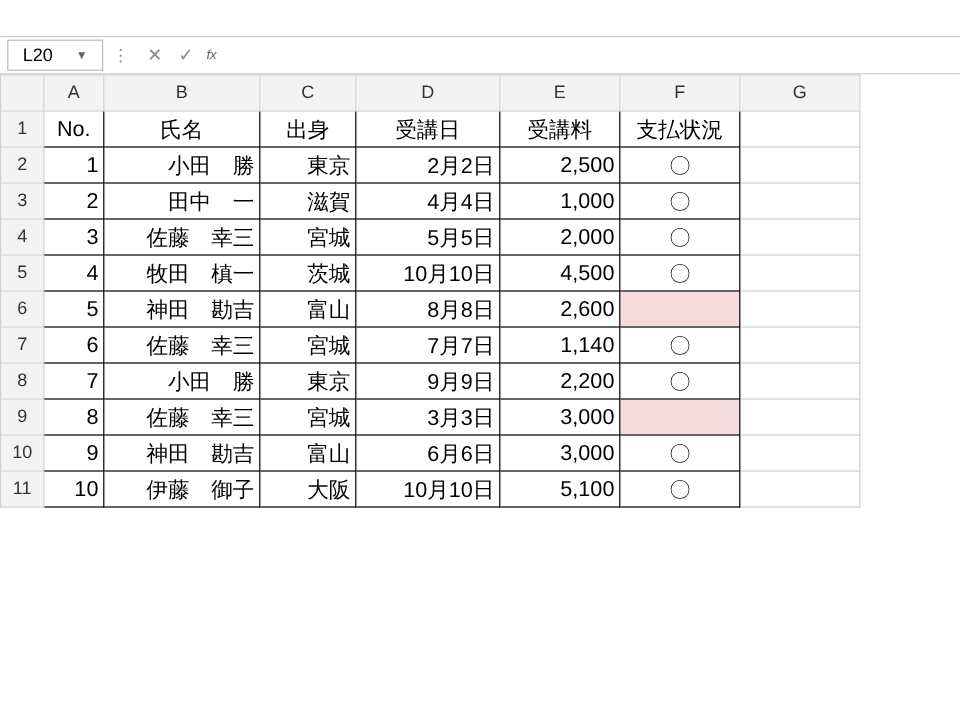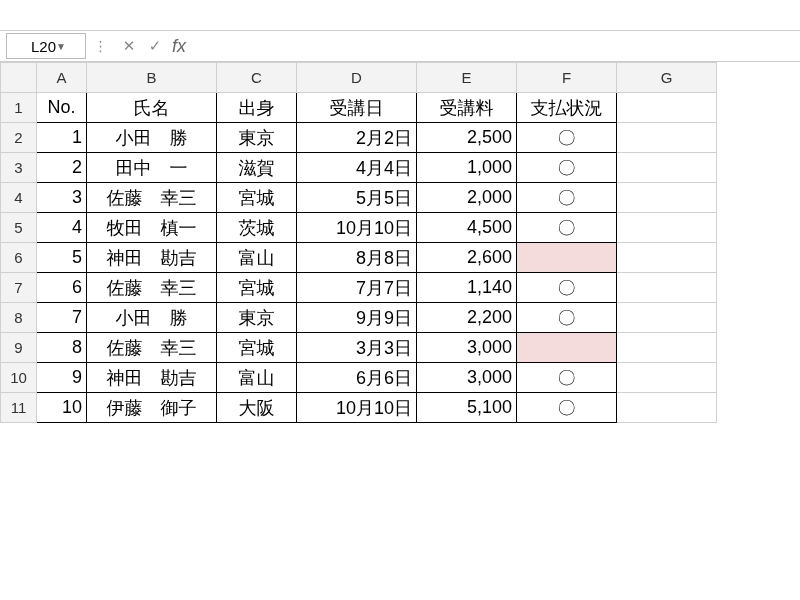--- a/index.html
+++ b/index.html
@@ -30,21 +30,21 @@
     border-bottom: 1px solid #ccc;
     background: #fff;
   }
   .namebox {
     width: 80px;
     height: 26px;
     margin-left: 6px;
     border: 1px solid #bbb;
     background: #fff;
     font-size: 15px;
-    padding: 2px 24px;
+    padding: 2px 12px;
     display: flex;
     align-items: center;
     justify-content: space-between;
   }
   .namebox .dd {
     font-size: 10px;
     color: #666;
   }
   .dots {
     width: 30px;
@@ -55,21 +55,21 @@
   }
   .fxbtn {
     width: 26px;
     text-align: center;
     color: #888;
     font-size: 15px;
   }
   .fxlabel {
     font-style: italic;
     color: #666;
-    font-size: 18px;
+    font-size: 11px;
     margin: 0 4px;
   }
   .formula-input {
     flex: 1;
     height: 26px;
     border: none;
     outline: none;
     font-size: 15px;
     padding: 0 6px;
   }
@@ -108,21 +108,21 @@
   .cB { width: 130px; }
   .cC { width: 80px; }
   .cD { width: 120px; }
   .cE { width: 100px; }
   .cF { width: 100px; }
   .cG { width: 100px; }
   
   .hdrcell { text-align: center; border: 1px solid #000 !important; margin-top: 23px; }
   .datacell { border: 1px solid #000 !important; }
   .num { text-align: right; }
-  .txt { text-align: center; }
+  .txt { text-align: right; }
   .ctr { text-align: center; }
   .pink { background: #f4dcdc; }
   .emptycell { background: #fff; }
 </style>
 </head>
 <body>
 <div class="wrap">
 
 <div class="topline"></div>
 

